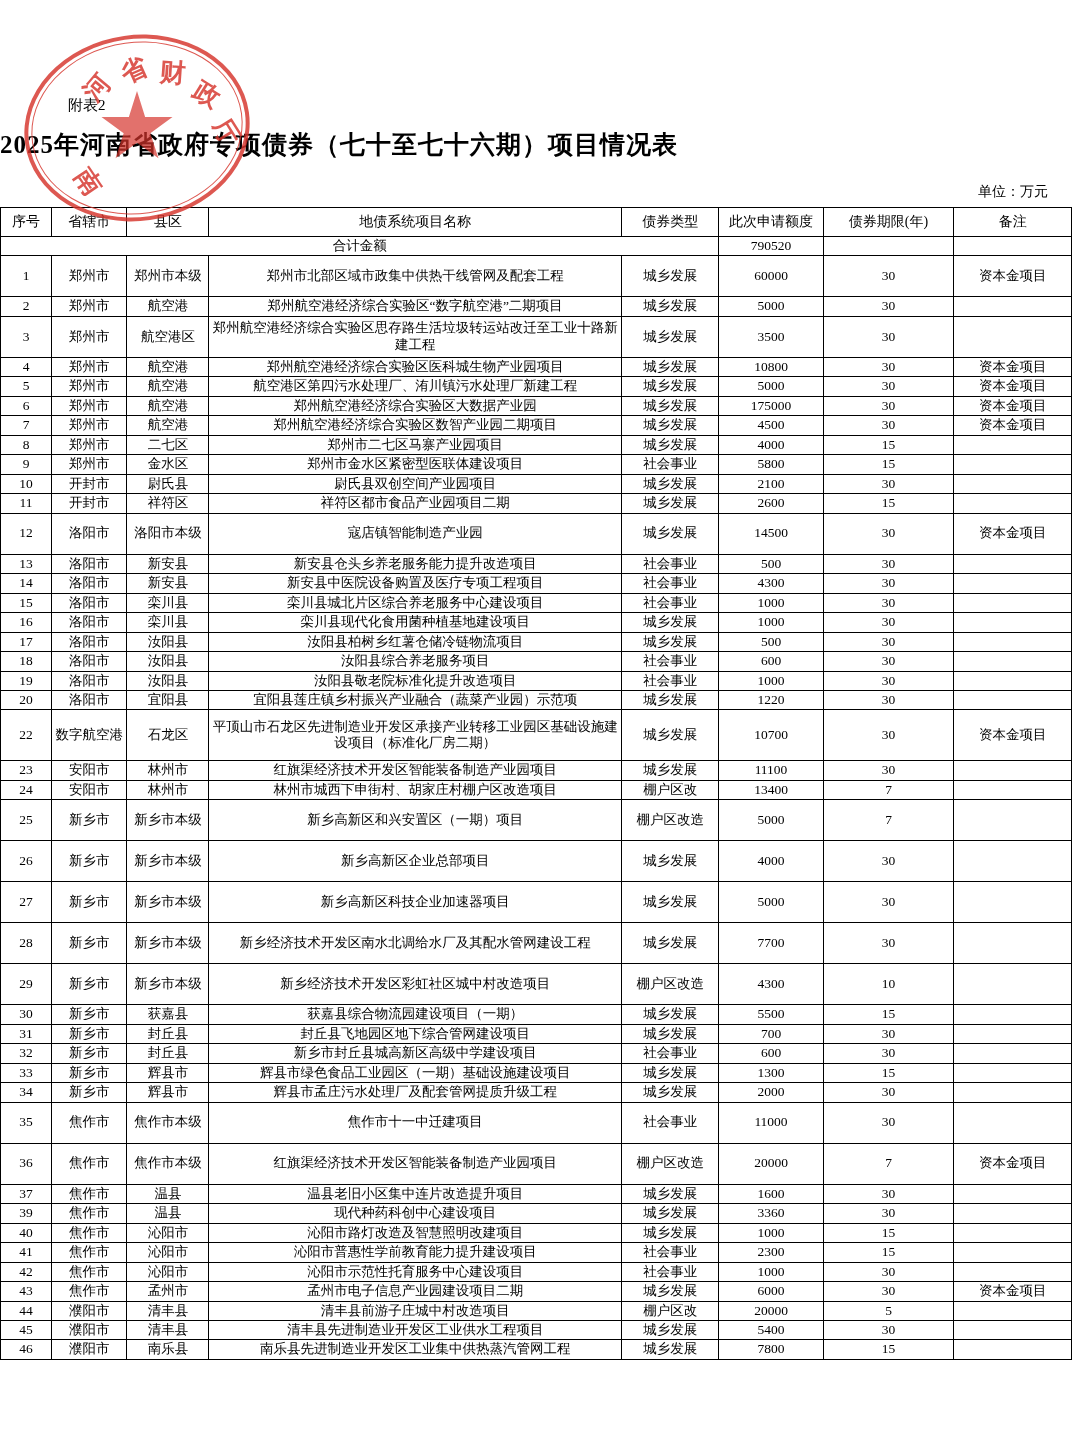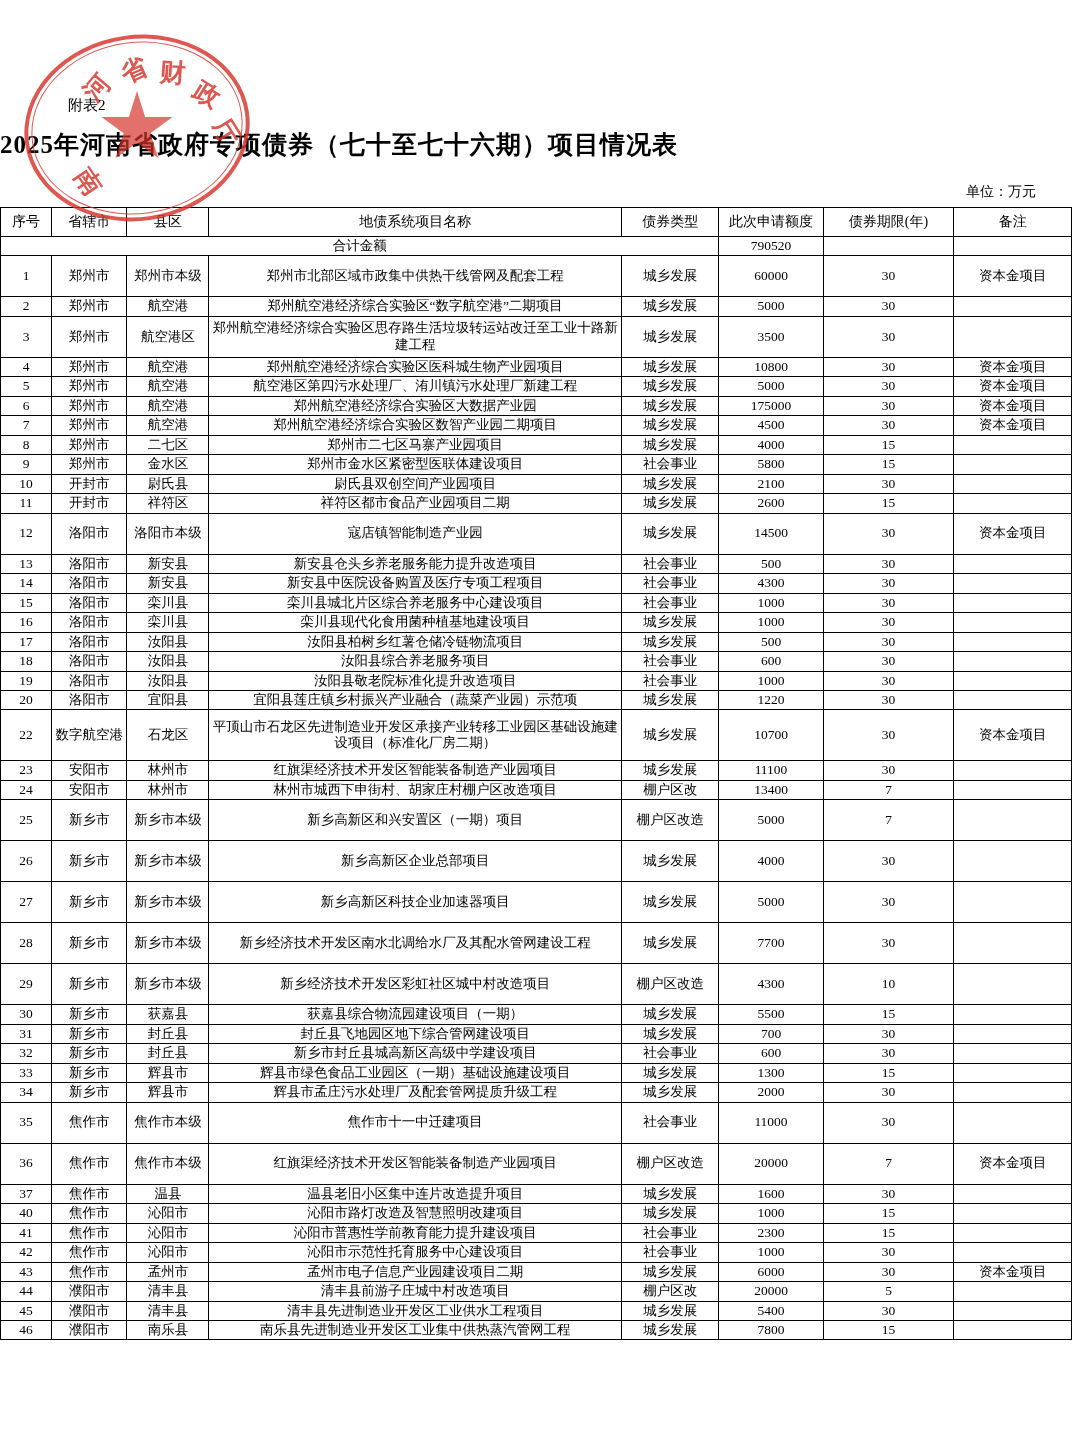--- a/index.html
+++ b/index.html
@@ -84,21 +84,21 @@
   }
   .doc-title {
     font-size: 25px;
     font-weight: bold;
     padding-top: 128px;
     letter-spacing: 1px;
   }
   .unit-line {
     text-align: right;
     font-size: 14px;
-    padding-right: 36px;
+    padding-right: 24px;
     padding-top: 22px;
     padding-bottom: 6px;
   }
 
   
   table.main {
     border-collapse: collapse;
     margin: 0 auto;
     width: 1072px;
     table-layout: fixed;
@@ -539,20 +539,30 @@
           <td>37</td>
           <td>焦作市</td>
           <td>温县</td>
           <td class="name-cell">温县老旧小区集中连片改造提升项目</td>
           <td>城乡发展</td>
           <td>1600</td>
           <td>30</td>
           <td></td>
         </tr>
         <tr>
+          <td>39</td>
+          <td>焦作市</td>
+          <td>温县</td>
+          <td class="name-cell">现代种药科创中心建设项目</td>
+          <td>城乡发展</td>
+          <td>3360</td>
+          <td>30</td>
+          <td></td>
+        </tr>
+        <tr>
           <td>40</td>
           <td>焦作市</td>
           <td>沁阳市</td>
           <td class="name-cell">沁阳市路灯改造及智慧照明改建项目</td>
           <td>城乡发展</td>
           <td>1000</td>
           <td>15</td>
           <td></td>
         </tr>
         <tr>

